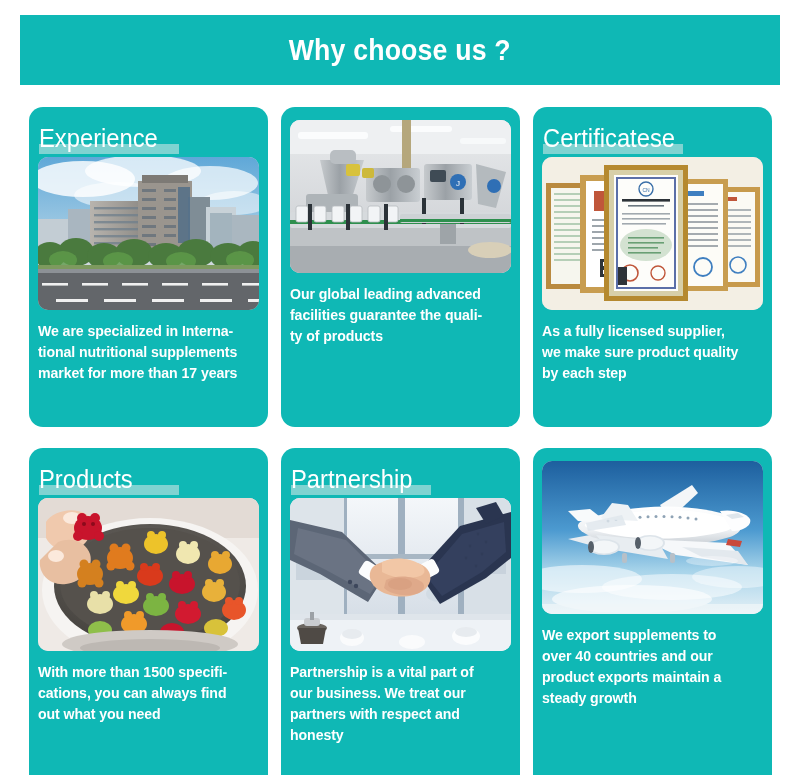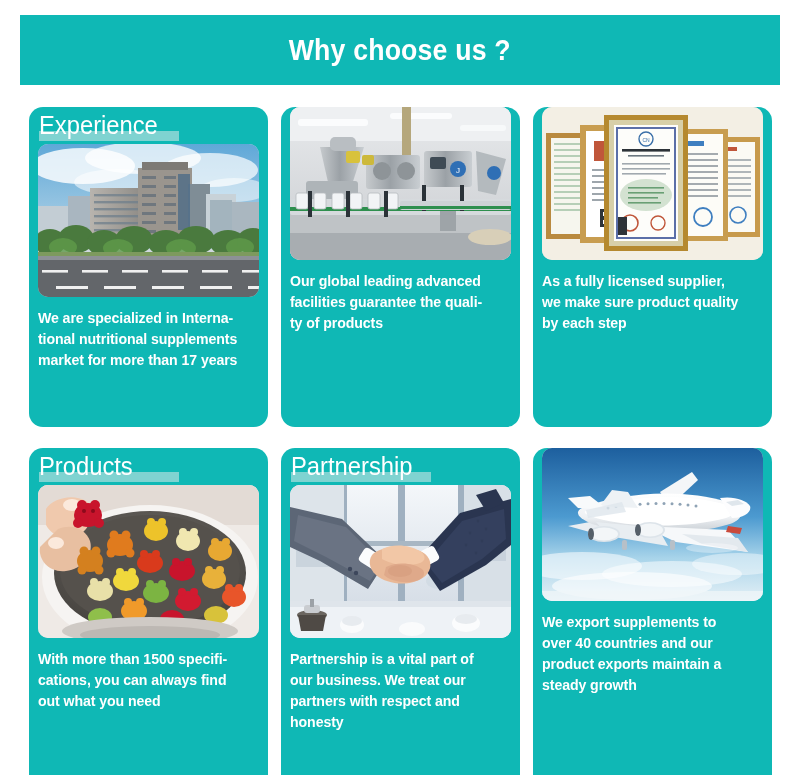--- a/index.html
+++ b/index.html
@@ -42,21 +42,21 @@
     top: 107px;
     width: 743px;
     display: grid;
     grid-template-columns: repeat(3, 239px);
     column-gap: 13px;
     row-gap: 21px;
   }
   .card {
     background: #0fb8b5;
     border-radius: 14px;
-    padding: 0 9px 11px 9px;
+    padding: 13px 9px 11px 9px;
     box-sizing: border-box;
     position: relative;
   }
   .card.row1 { height: 320px; }
   .card.row2 { height: 370px; }
 
   
   .card-title-wrap {
     position: relative;
     height: 35px;
@@ -270,20 +270,24 @@
         <path d="M150 104 L166 104 L166 124 L150 124 Z" fill="#9ea4a8"></path>
         <ellipse cx="200" cy="130" rx="22" ry="8" fill="#d8cfb8"></ellipse>
       </svg>
     </div>
     <div class="card-body">Our global leading advanced
 facilities guarantee the quali-
 ty of products</div>
   </div>
 
   <div class="card row1">
+    <div class="card-title-wrap">
+      <div class="title-bar"></div>
+      <div class="card-title">Certificatese</div>
+    </div>
     <div class="photo">
       <svg viewBox="0 0 221 153" preserveAspectRatio="none">
         <rect x="0" y="0" width="221" height="153" fill="#f3efe4"></rect>
         <g>
           <rect x="4" y="26" width="44" height="106" fill="#b98a3f"></rect>
           <rect x="9" y="31" width="34" height="96" fill="#f6f6ee"></rect>
           <g fill="#9bbfa0" opacity=".7">
             <rect x="12" y="36" width="28" height="2"></rect>
               <rect x="12" y="42" width="28" height="2"></rect>
             <rect x="12" y="48" width="28" height="2"></rect>

